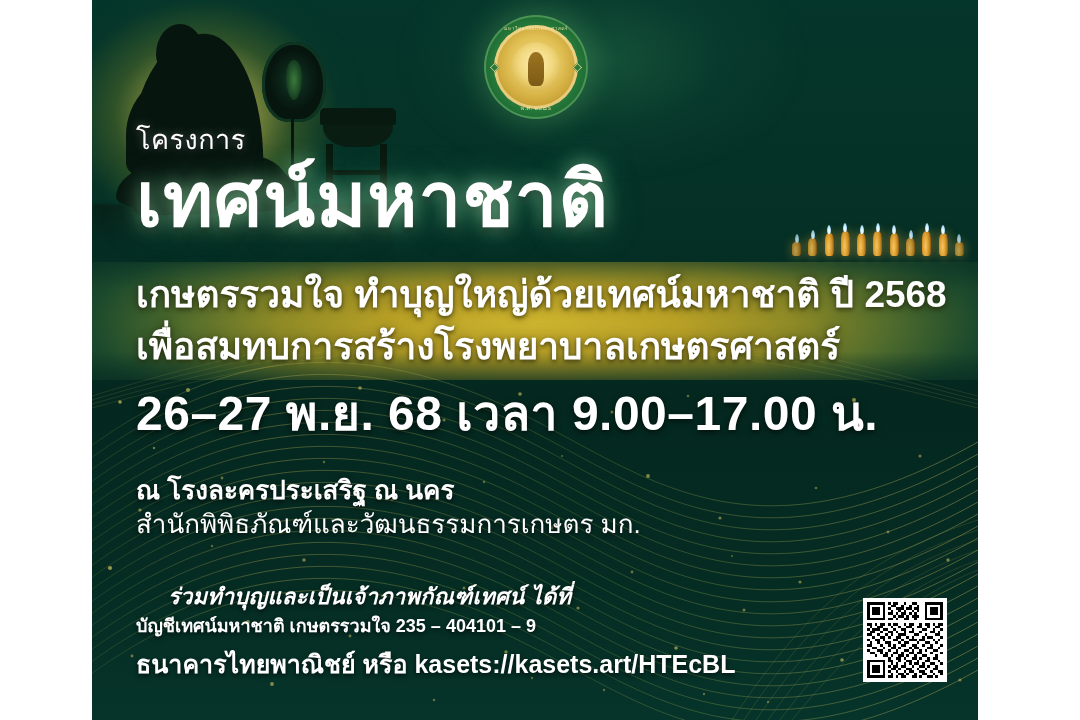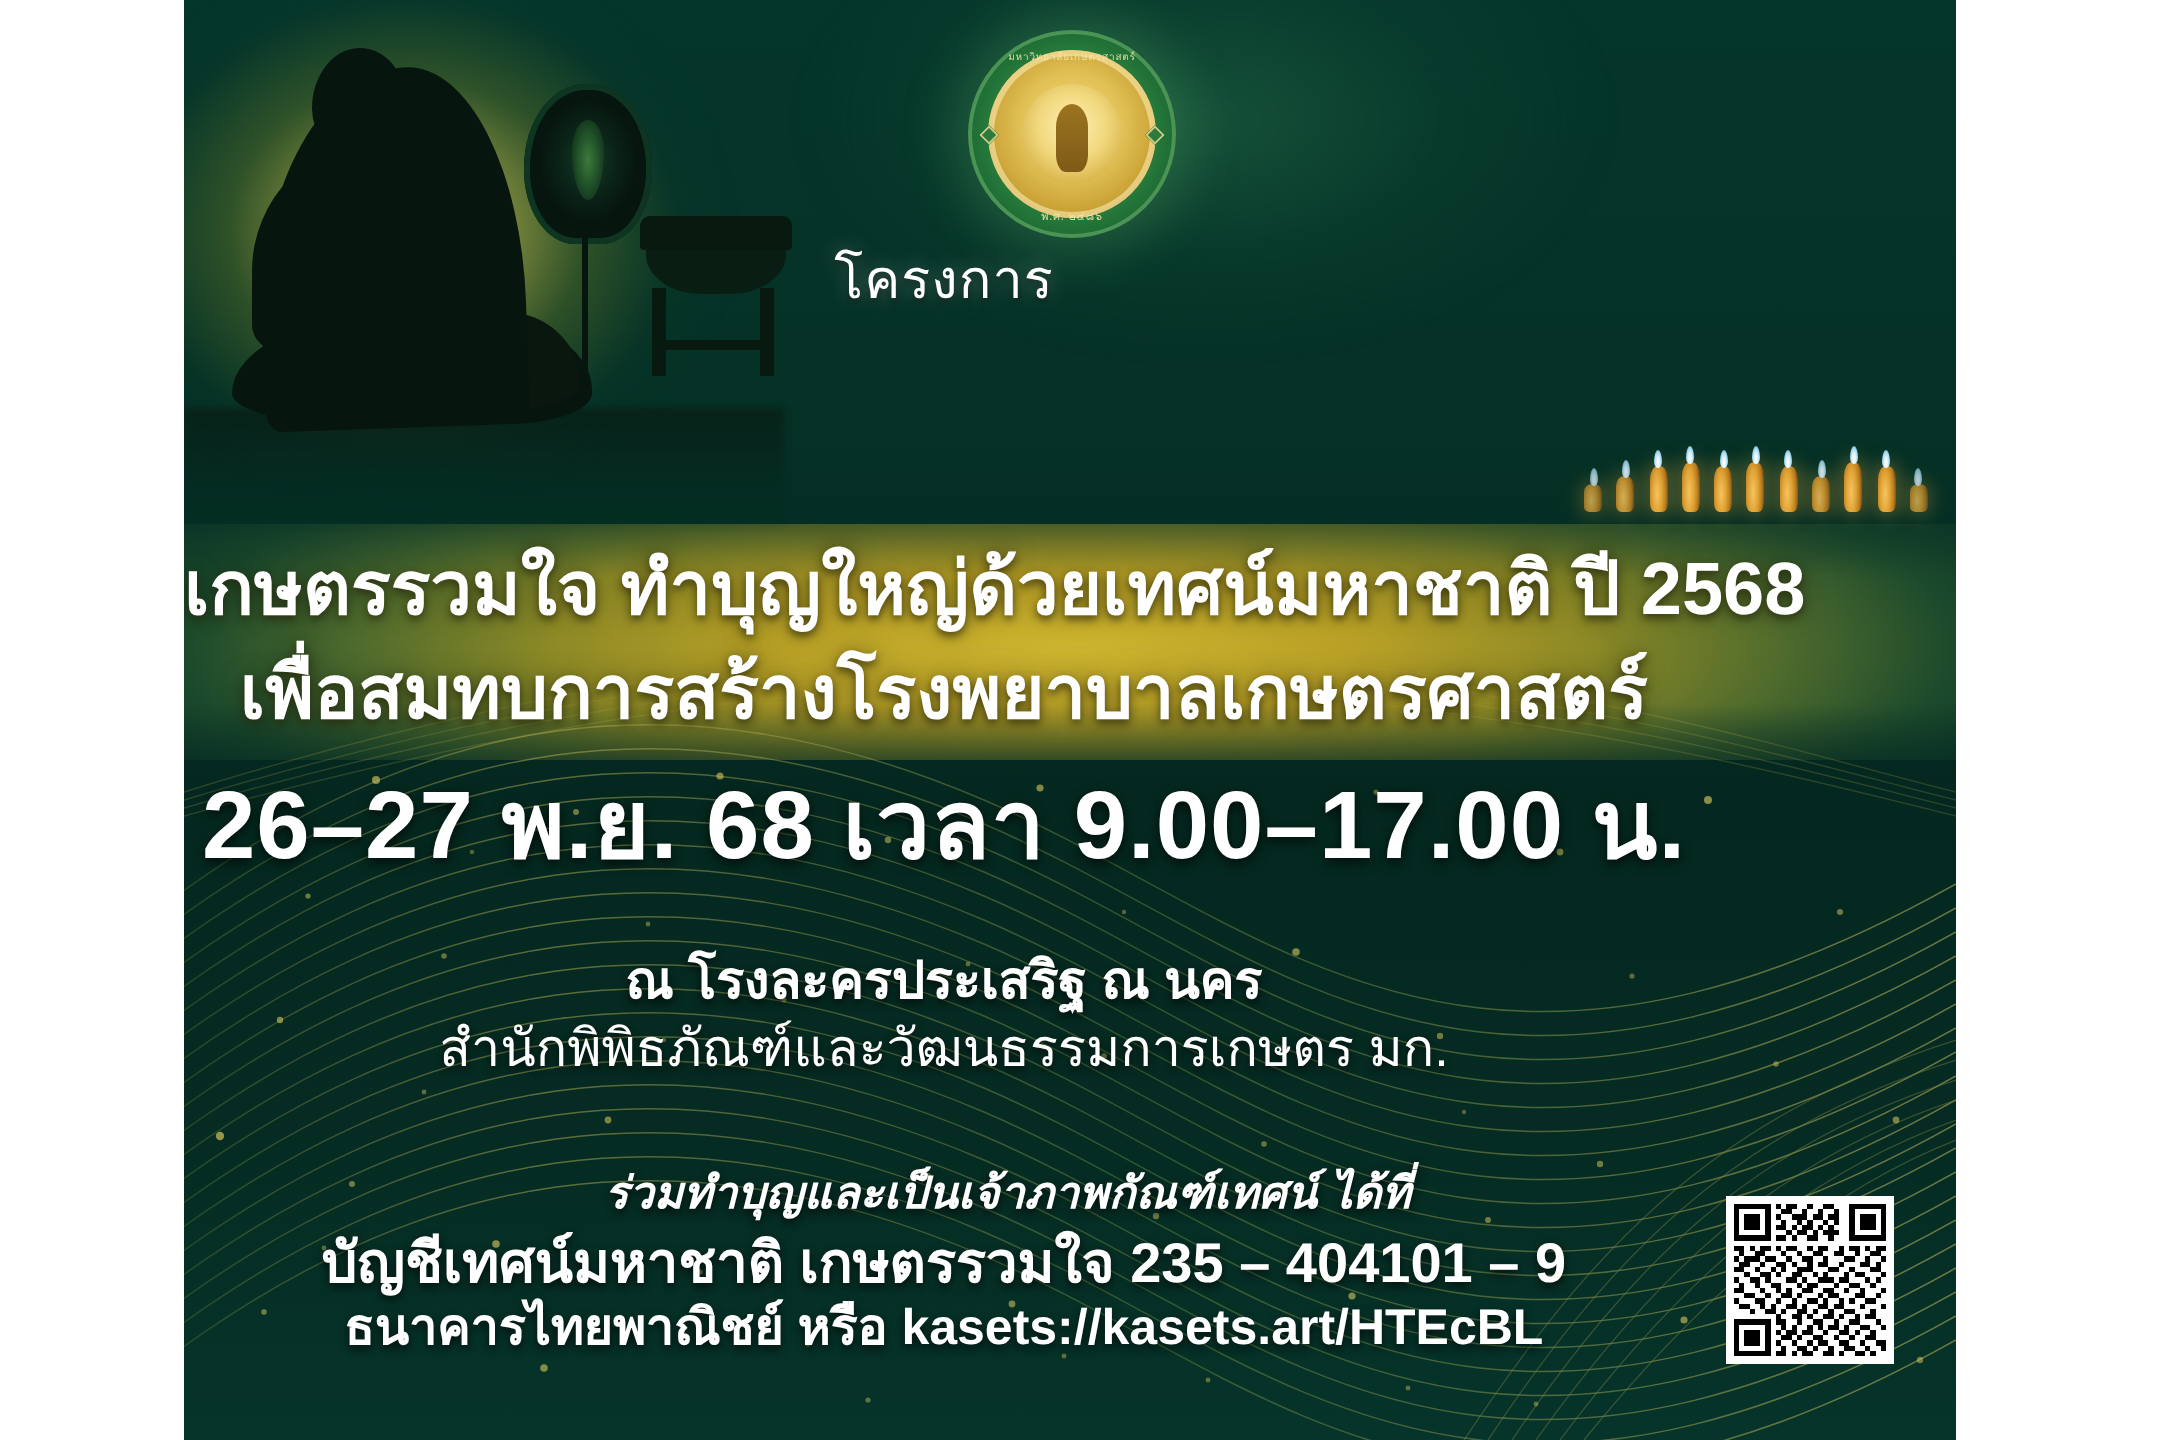--- a/index.html
+++ b/index.html
@@ -378,24 +378,25 @@
     width: 886px;
     height: 360px;
     pointer-events: none;
     opacity: 0.85;
   }
 
   
   .txt {
     position: absolute;
     width: 760px;
-    text-align: center;
+    text-align: left;
     color: #ffffff;
     line-height: 1.05;
     white-space: nowrap;
+    padding-left: 44px;
   }
 
   .kicker {
     top: 126px;
     font-size: 27px;
     letter-spacing: 0.5px;
     text-shadow: 0 0 10px rgba(255,255,255,0.35), 0 2px 4px rgba(0,0,0,0.65);
   }
 
   .headline {
@@ -449,21 +450,21 @@
     top: 585px;
     font-size: 22px;
     font-style: italic;
     font-weight: 600;
     letter-spacing: 0.2px;
     text-shadow: 0 2px 5px rgba(0,0,0,0.7);
     margin-left: 32px;
   }
   .donate-account {
     top: 617px;
-    font-size: 28px;
+    font-size: 18px;
     font-weight: 700;
     text-shadow: 0 2px 5px rgba(0,0,0,0.7);
   }
   .donate-bank {
     top: 651px;
     font-size: 25px;
     font-weight: 700;
     text-shadow: 0 2px 5px rgba(0,0,0,0.7);
   }
 
@@ -663,20 +664,21 @@
         </div>
       <div class="candle s3">
           <div class="flame"></div>
         </div>
       <div class="candle s1">
           <div class="flame"></div>
         </div>
     </div>
 
     <div class="txt kicker">โครงการ</div>
+    <div class="txt headline">เทศน์มหาชาติ</div>
     <div class="txt subtitle-1">เกษตรรวมใจ ทำบุญใหญ่ด้วยเทศน์มหาชาติ ปี 2568</div>
     <div class="txt subtitle-2">เพื่อสมทบการสร้างโรงพยาบาลเกษตรศาสตร์</div>
     <div class="txt datetime">26–27 พ.ย. 68  เวลา 9.00–17.00 น.</div>
     <div class="txt venue-1">ณ โรงละครประเสริฐ ณ นคร</div>
     <div class="txt venue-2">สำนักพิพิธภัณฑ์และวัฒนธรรมการเกษตร มก.</div>
     <div class="txt donate-lead">ร่วมทำบุญและเป็นเจ้าภาพกัณฑ์เทศน์ ได้ที่</div>
     <div class="txt donate-account">บัญชีเทศน์มหาชาติ เกษตรรวมใจ  235 – 404101 – 9</div>
     <div class="txt donate-bank">ธนาคารไทยพาณิชย์ หรือ kasets://kasets.art/HTEcBL</div>
 
     <div class="qr">

